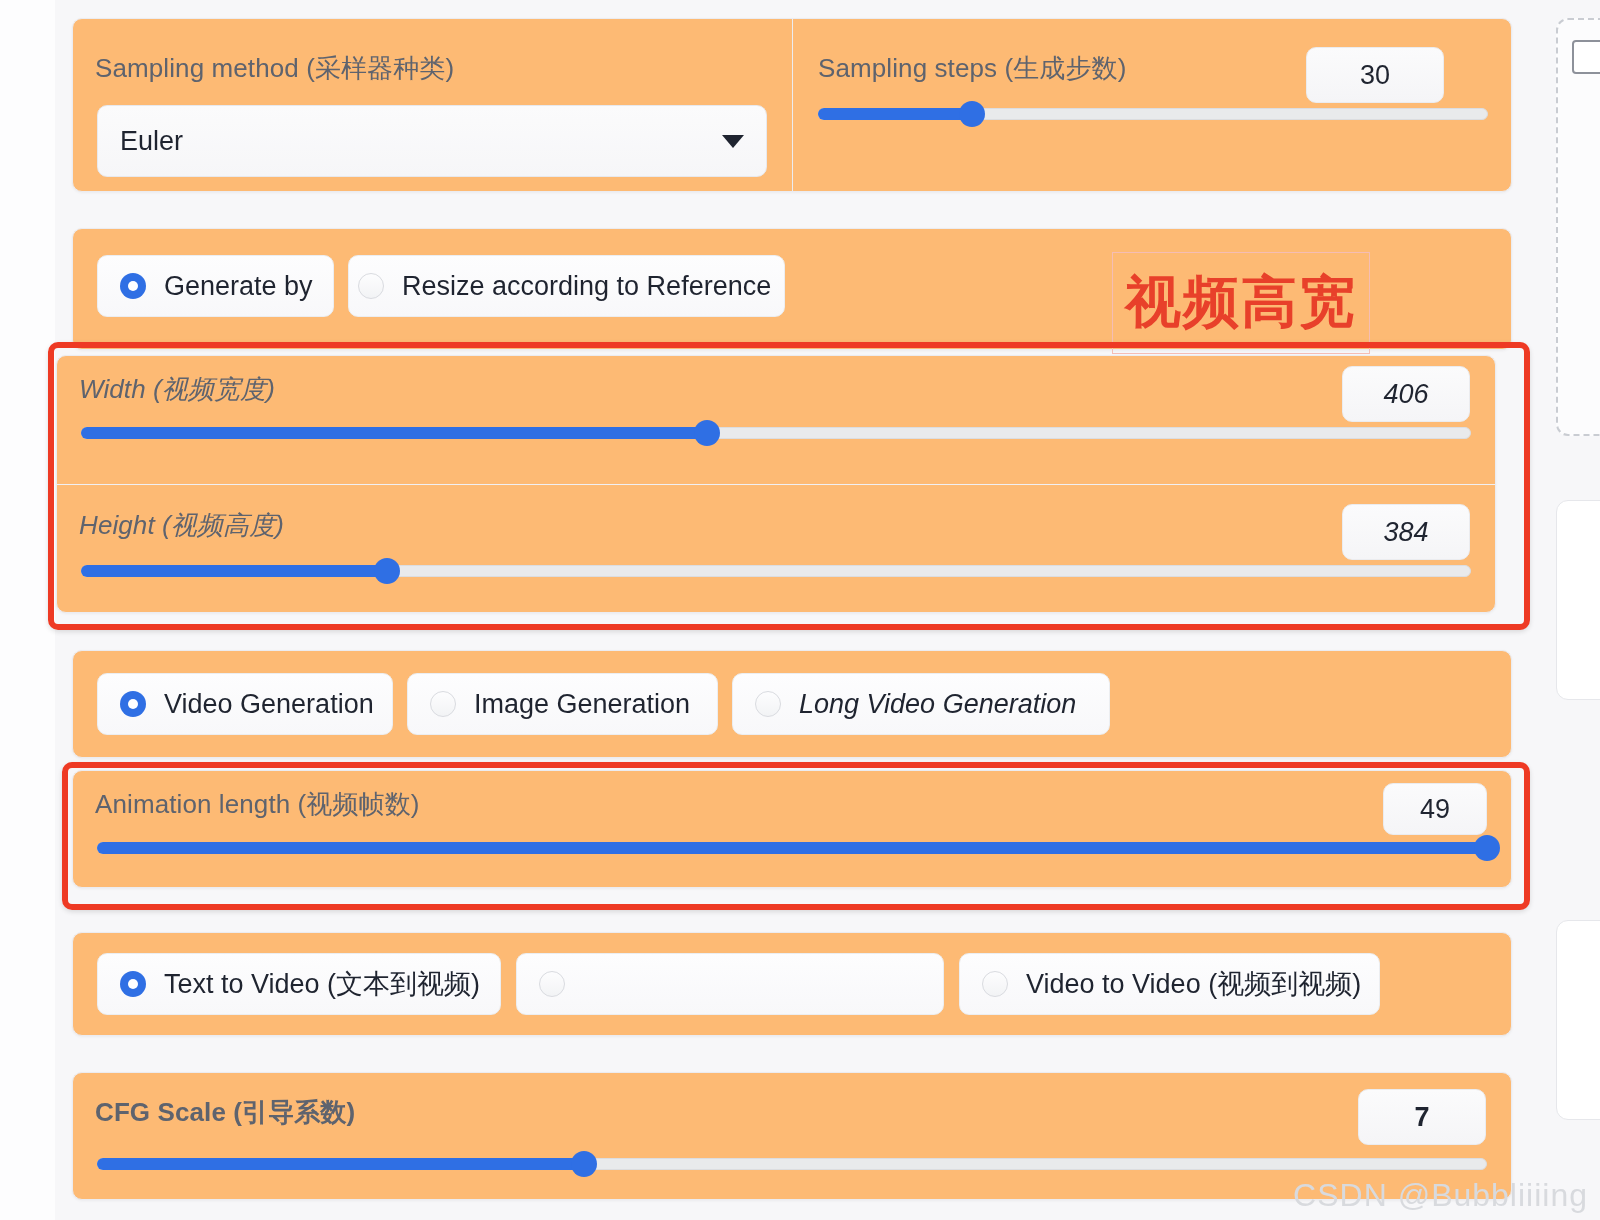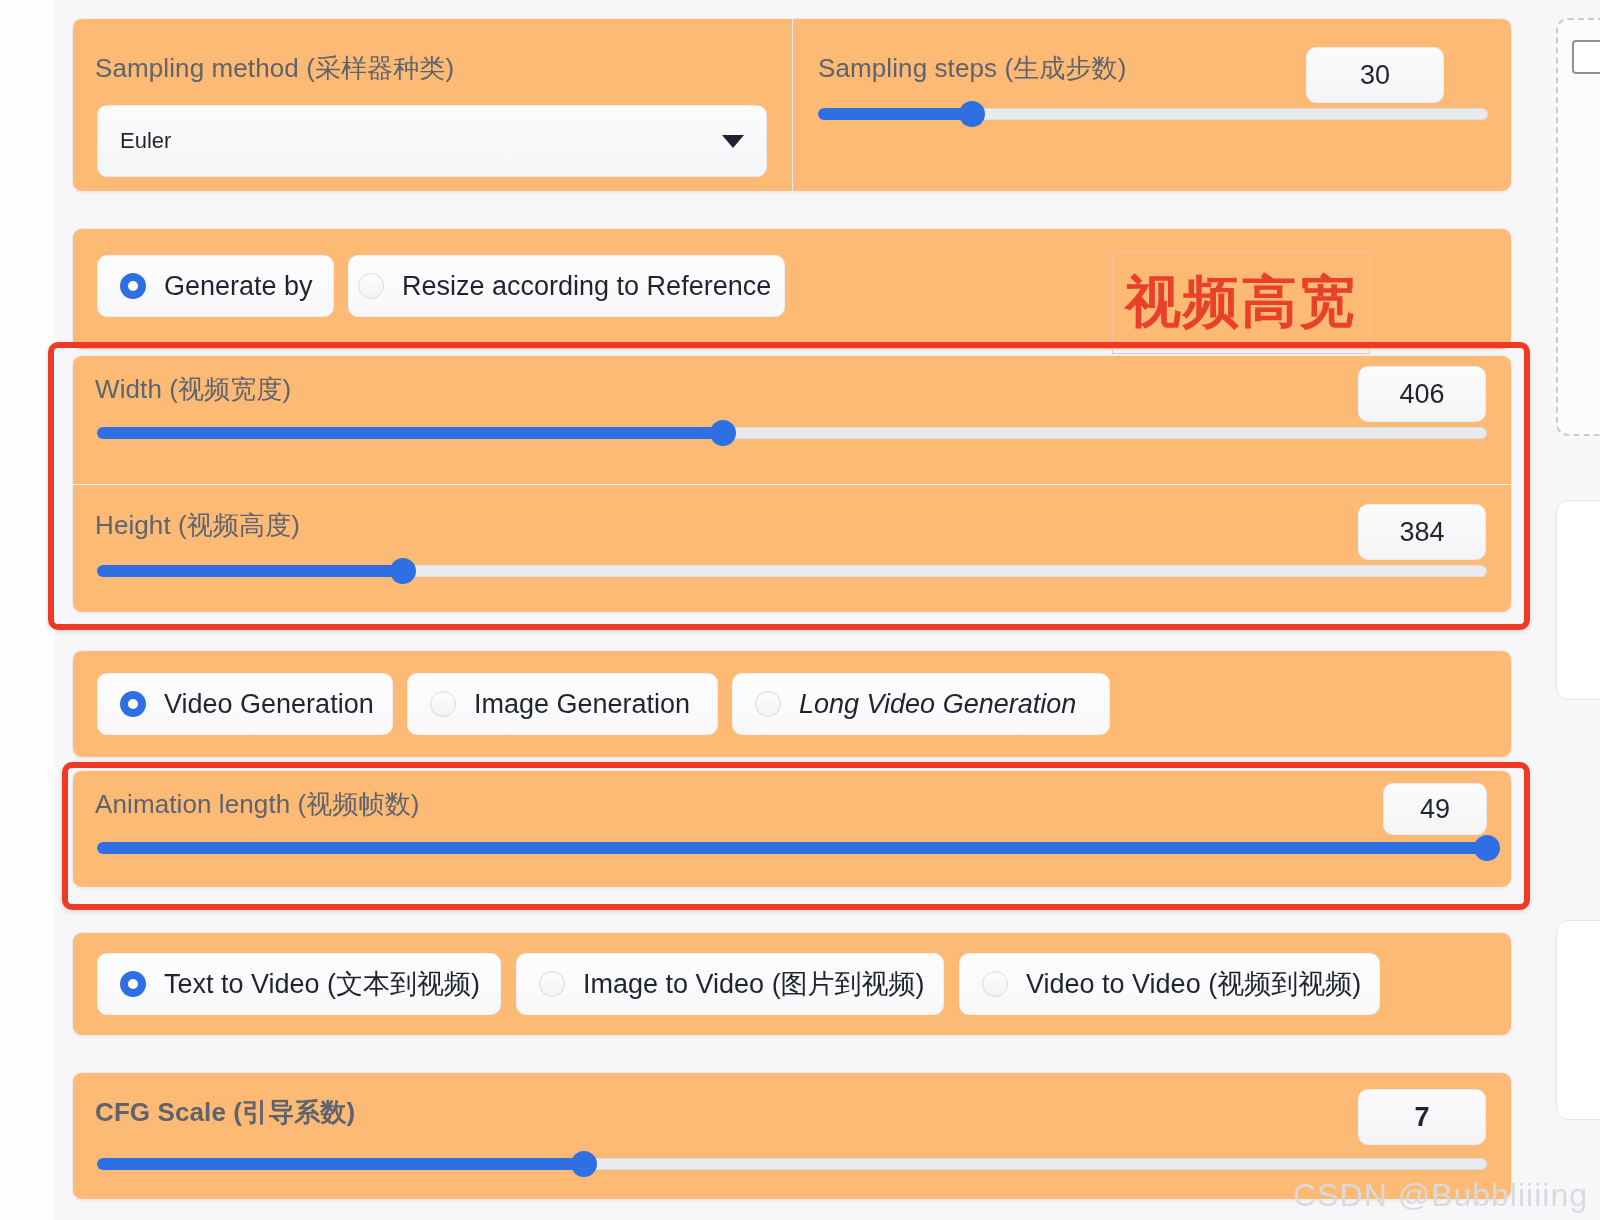--- a/index.html
+++ b/index.html
@@ -95,21 +95,21 @@
   .dropdown {
     position: absolute;
     background: linear-gradient(180deg,#fbfbfc 0%, #f6f6f8 100%);
     border: 1px solid #e8e9ed;
     border-radius: 10px;
     display: flex;
     align-items: center;
     padding: 0 22px;
   }
   .dropdown .dd-value {
-    font-size: 22px;
+    font-size: 27px;
     color: #1f2430;
     flex: 1;
   }
   .dropdown .dd-caret {
     width: 0; height: 0;
     border-left: 11px solid transparent;
     border-right: 11px solid transparent;
     border-top: 13px solid #1f2430;
   }
 
@@ -271,21 +271,21 @@
     </div>
 
     <div class="radio-pill" style="left:275px; top:26px; width:437px;padding-left:9px;">
       <span class="radio-dot"></span>
       <span class="radio-label">Resize according to Reference</span>
     </div>
   </div>
 
   <div class="red-note framed" style="left:1112px; top:252px;">视频高宽</div>
 
-  <div class="card" style="left:72px; top:355px; width:1440px; height:258px;">
+  <div class="card" style="left:56px; top:355px; width:1440px; height:258px;font-style:italic;">
     <div style="position:absolute; left:0; right:0; top:128px; height:1px; background:#f0f0f3;"></div>
 
     <div class="field-label" style="left:22px; top:16px;">Width (视频宽度)</div>
 
     <div class="numbox" style="left:1285px; top:10px; width:128px; height:56px;">406</div>
 
     <div class="slider" style="left:24px; top:70px; width:1390px;">
       <div class="track"></div>
       <div class="fill" style="width:45%;"></div>
       <div class="thumb" style="left:45%;"></div>
@@ -340,21 +340,20 @@
 
   <div class="card" style="left:72px; top:932px; width:1440px; height:104px;">
 
     <div class="radio-pill" style="left:24px; top:20px; width:404px;">
       <span class="radio-dot on"></span>
       <span class="radio-label">Text to Video (文本到视频)</span>
     </div>
 
     <div class="radio-pill" style="left:443px; top:20px; width:428px;">
       <span class="radio-dot"></span>
-      <span class="radio-label">Image to Video (图片到视频)</span>
     </div>
 
     <div class="radio-pill" style="left:886px; top:20px; width:421px;">
       <span class="radio-dot"></span>
       <span class="radio-label">Video to Video (视频到视频)</span>
     </div>
   </div>
 
   <div class="card" style="left:72px; top:1072px; width:1440px; height:128px;font-weight:bold;">
 

